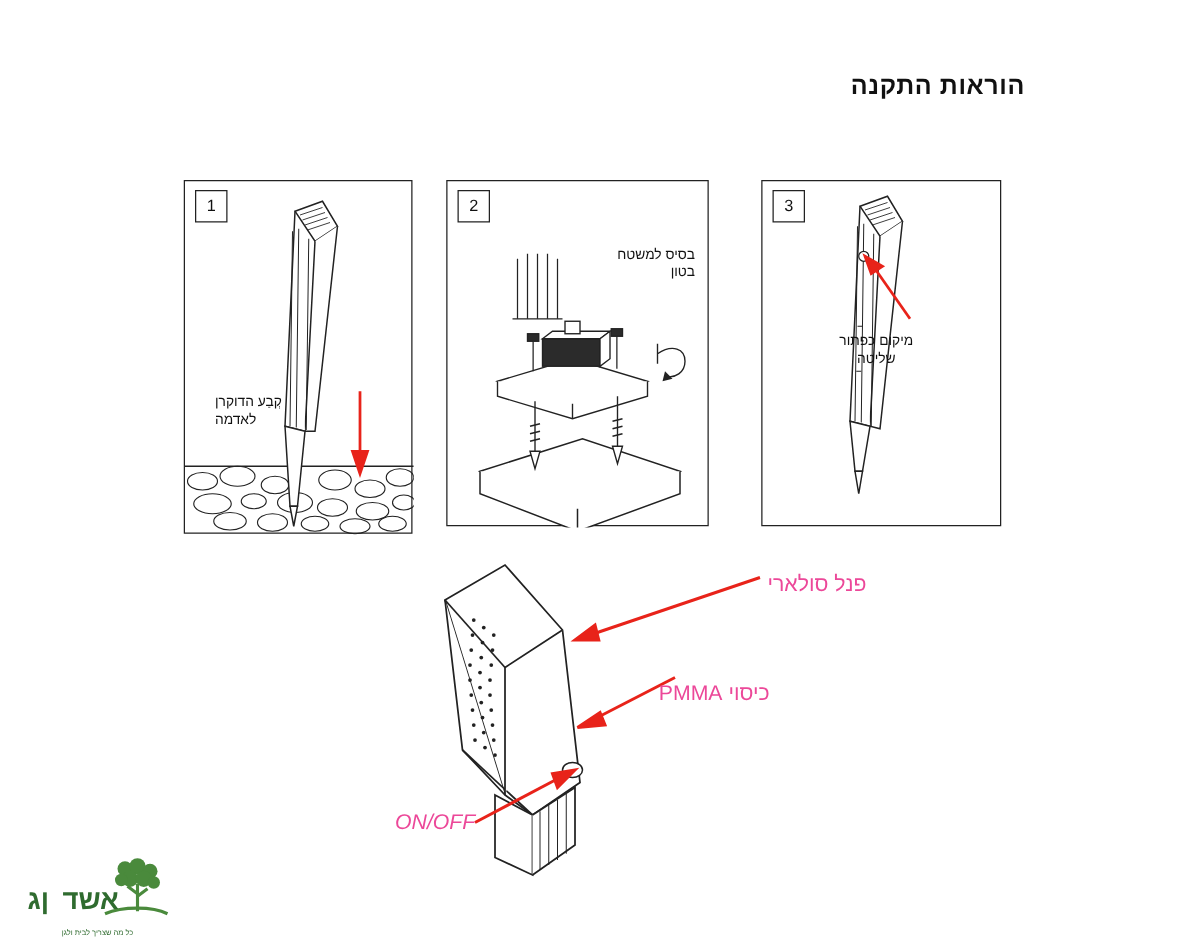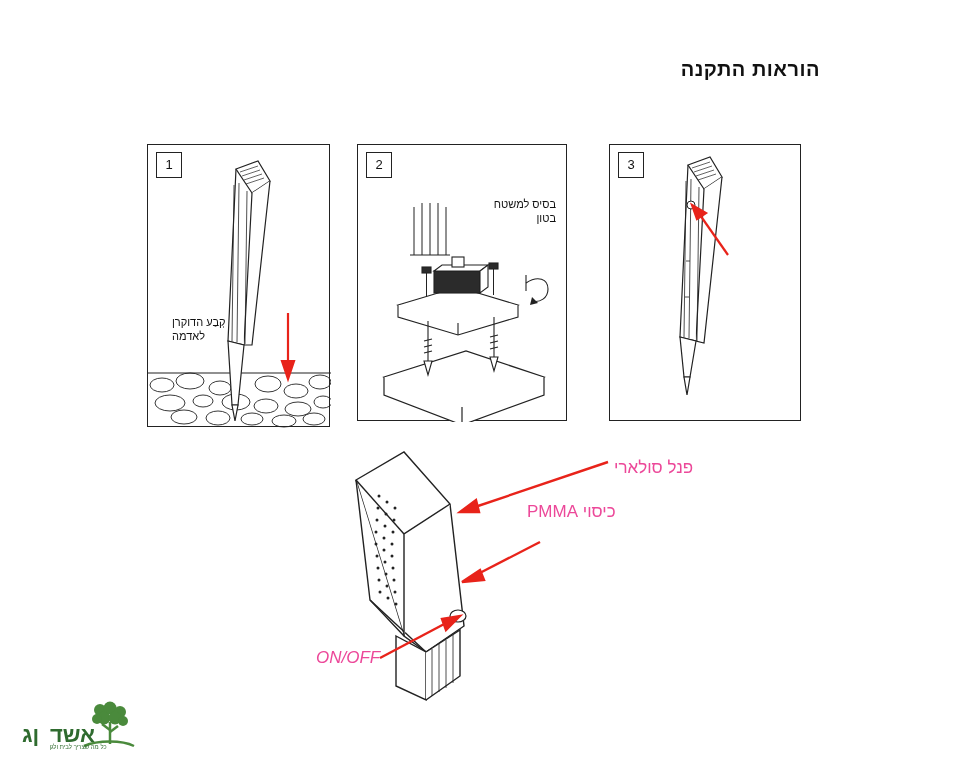--- a/index.html
+++ b/index.html
@@ -85,28 +85,28 @@
     height: 280px;
   }
   .fig-label {
     position: absolute;
     font-size: 17px;
     direction: rtl;
     color: #ec4899;
     white-space: nowrap;
   }
   #label-solar { left: 614px; top: 458px; }
-  #label-pmma  { left: 527px; top: 502px; }
+  #label-pmma  { left: 527px; top: 545px; }
   #label-onoff { left: 316px; top: 648px; font-size: 17px; direction: ltr; font-style: italic; }
 
   
   .logo {
     position: absolute;
     left: 18px;
-    top: 696px;
+    top: 681px;
     width: 120px;
     height: 62px;
   }
   .logo-sub {
     position: absolute;
     left: 18px;
     top: 744px;
     width: 120px;
     text-align: center;
     font-size: 6px;
@@ -291,20 +291,22 @@
         <line x1="75" y1="152" x2="79" y2="152"></line>
       </g>
 
       <g stroke="#e8231a" stroke-width="2.2" fill="#e8231a">
         <line x1="118" y1="110" x2="90" y2="70"></line>
         <path d="M82,60 L96,68 L87,74 Z"></path>
       </g>
     </svg>
   </div>
 
+  <div class="cap" id="cap-3">מיקום כפתור
+שליטה</div>
 </div>
 
 <div class="fig">
   <svg width="400" height="280" viewBox="0 0 400 280">
 
     <g stroke="#222" stroke-width="1.4" fill="#fff">
       <path d="M56,50 L104,22 L150,74 L164,196 L126,222 L104,206 Z"></path>
       <path d="M56,50 L70,170 L104,206"></path>
       <path d="M70,170 L126,222"></path>
       <path d="M150,74 L104,104 L104,206"></path>

